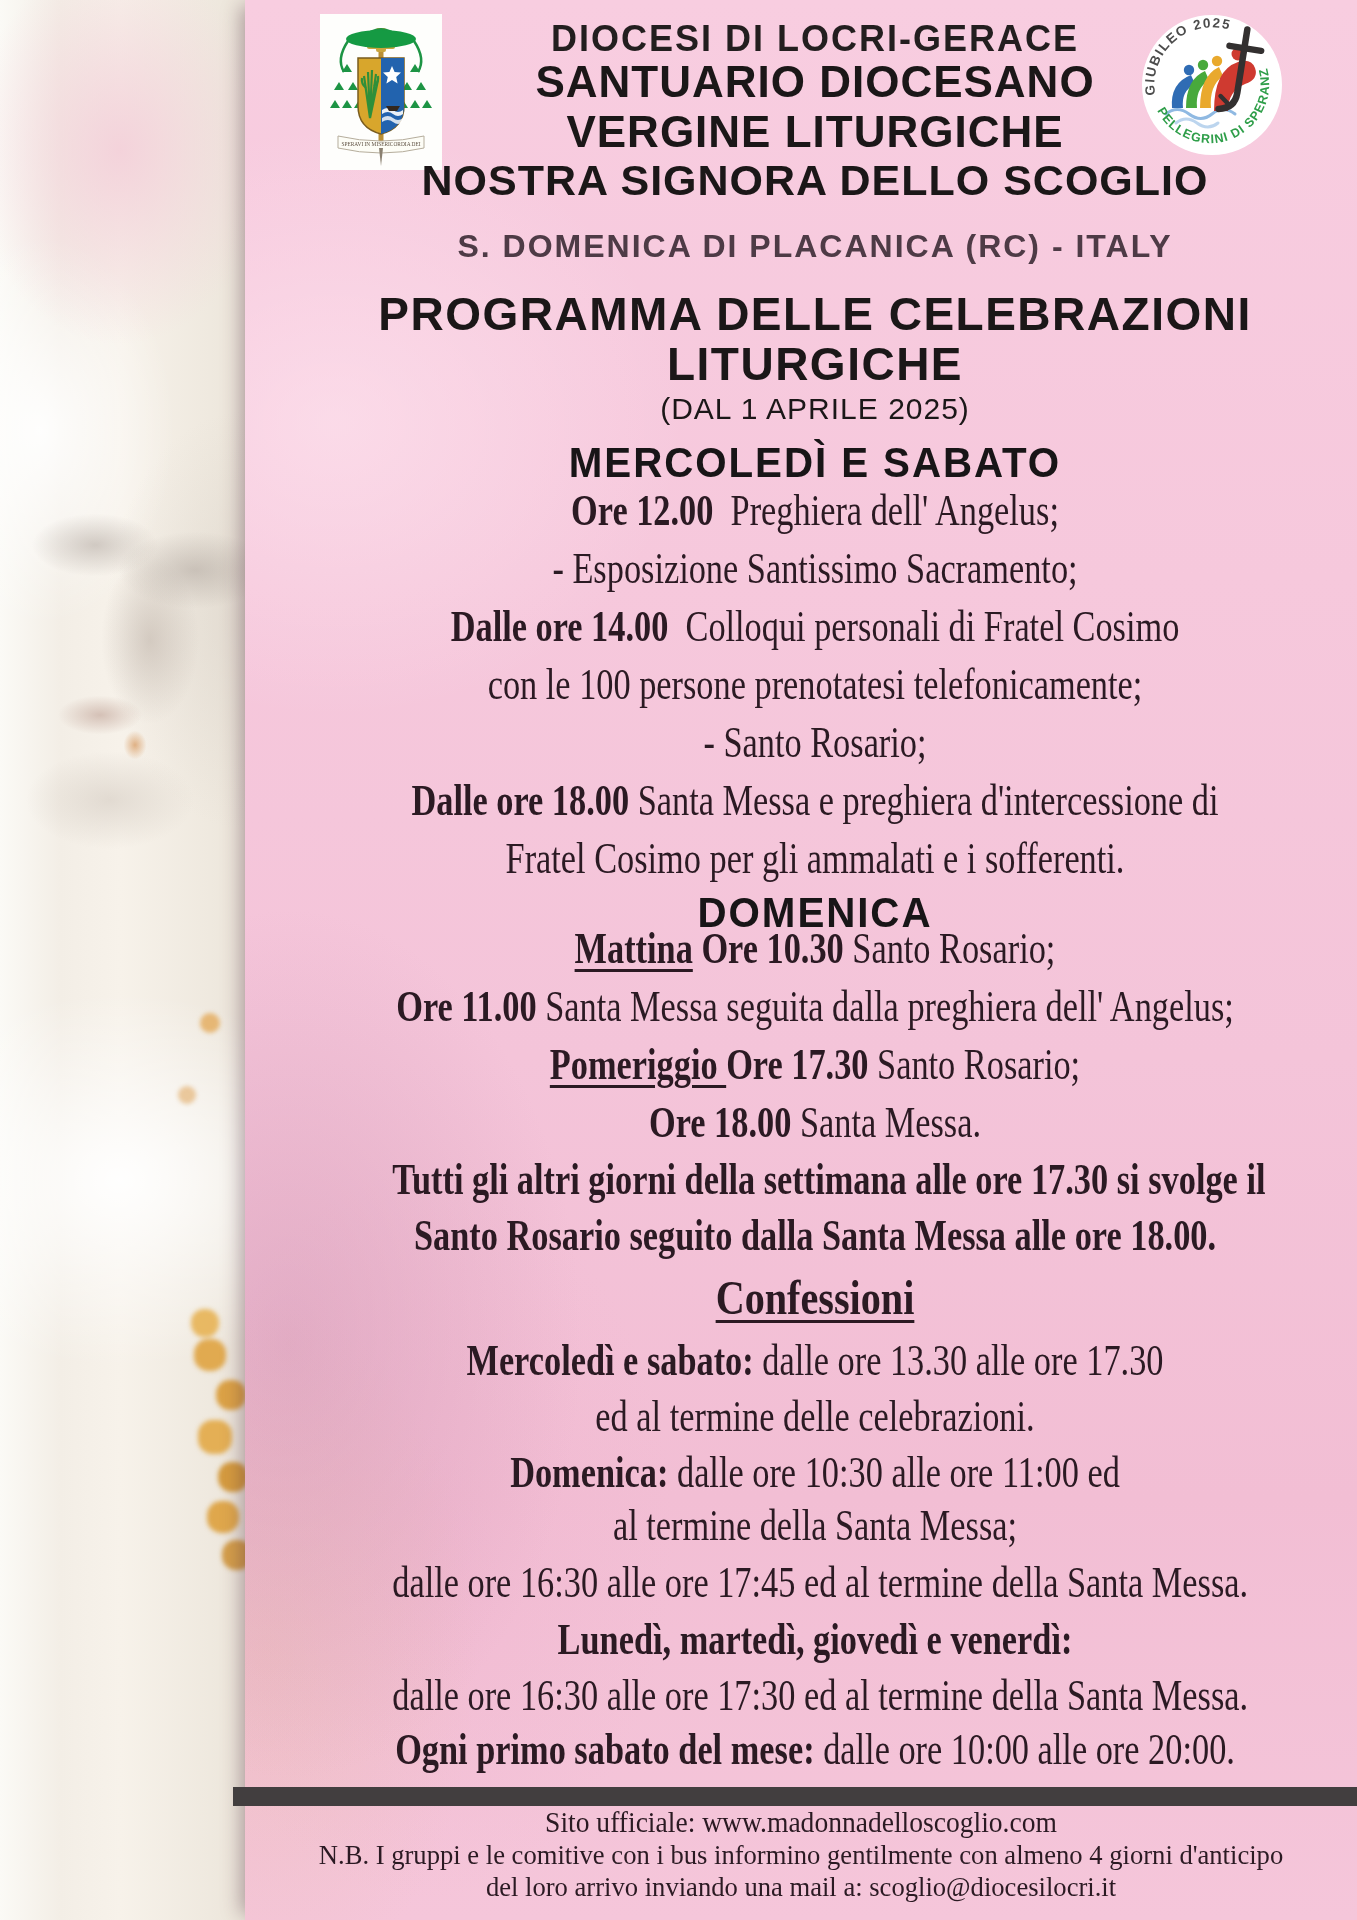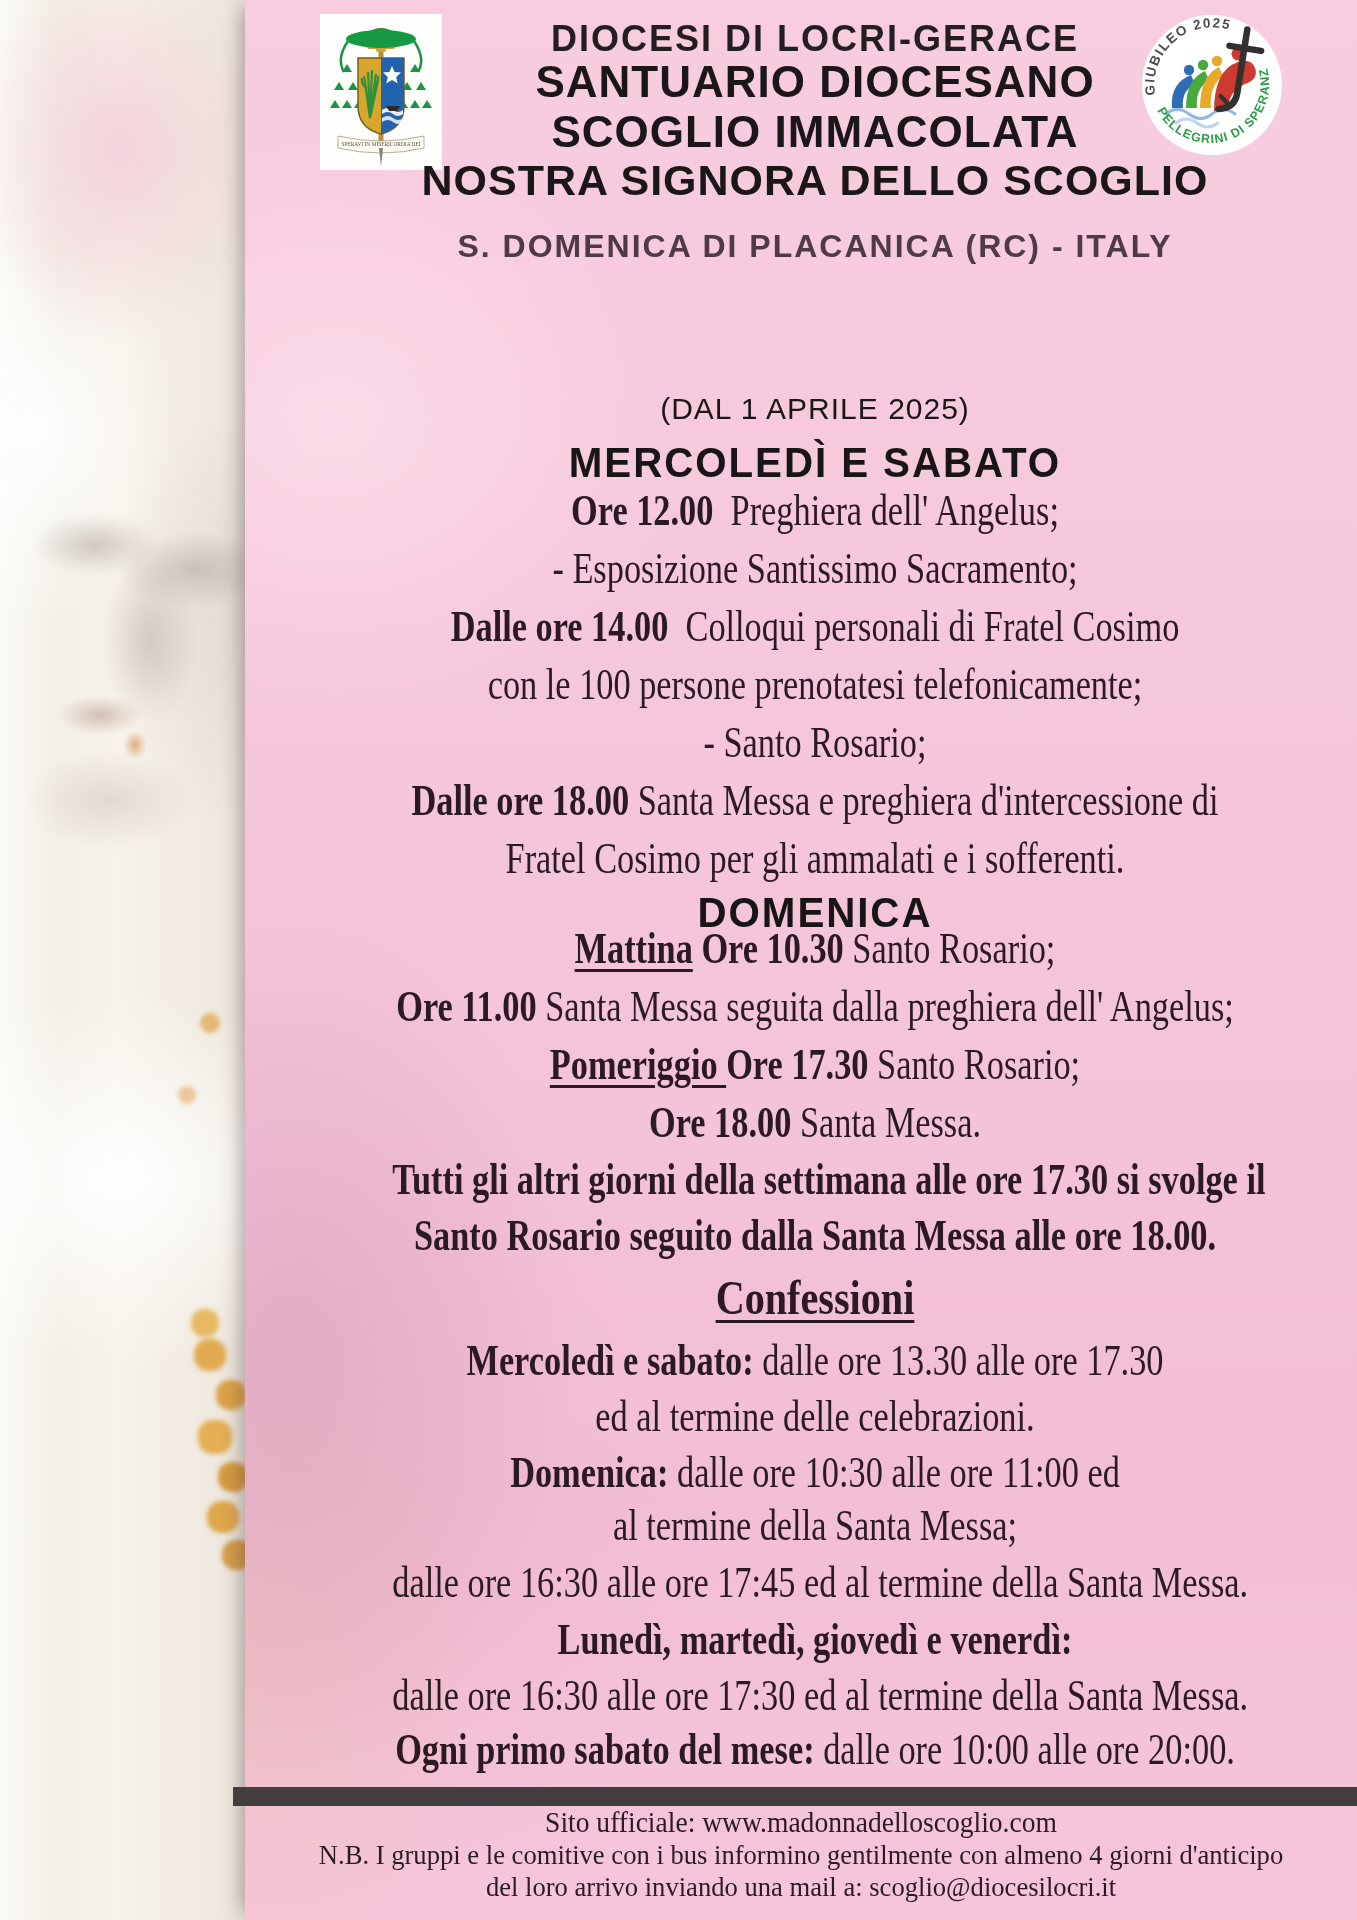--- a/index.html
+++ b/index.html
@@ -141,23 +141,25 @@
     <text font-family="Liberation Sans, sans-serif" font-size="13.5" font-weight="bold" fill="#4c4c4c" letter-spacing="1.5">
       <textPath href="#arcTop" startOffset="4">GIUBILEO 2025</textPath>
     </text>
     <text font-family="Liberation Sans, sans-serif" font-size="12.5" font-weight="bold" fill="#2e9e49" letter-spacing="1">
       <textPath href="#arcBottom" startOffset="8">PELLEGRINI DI SPERANZA</textPath>
     </text>
   </svg>
 
   <div class="hline" style="top:57px;font-size:44px;letter-spacing:1px">SANTUARIO DIOCESANO</div>
   <div class="hline" style="top:18px;font-size:36px;font-weight:700;letter-spacing:2px;color:#231e1f">DIOCESI DI LOCRI-GERACE</div>
-  <div class="hline" style="top:107px;font-size:44px;letter-spacing:1px">SCOGLIO IMMACOLATA</div>
+  <div class="hline" style="top:107px;font-size:44px;letter-spacing:1px">VERGINE LITURGICHE</div>
   <div class="hline" style="top:228px;font-size:32px;font-weight:600;letter-spacing:2px;color:#4e3b46">S. DOMENICA DI PLACANICA (RC) - ITALY</div>
   <div class="hline" style="top:156px;font-size:43px;letter-spacing:1px">NOSTRA SIGNORA DELLO SCOGLIO</div>
+  <div class="hline" style="top:287px;font-size:46px;letter-spacing:1.5px">PROGRAMMA DELLE CELEBRAZIONI</div>
+  <div class="hline" style="top:337px;font-size:46px;letter-spacing:1.5px">LITURGICHE</div>
   <div class="hline" style="top:392px;font-size:30px;font-weight:400;letter-spacing:1px">(DAL 1 APRILE 2025)</div>
 
   <div id="program" style="position:absolute;left:273px;top:0;width:1084px;height:1920px;">
       <div class="line sans-h" style="top: 438px;"><span class="b">MERCOLEDÌ E SABATO</span></div>
       <div class="line serif" style="top: 482px;"><span class="b">Ore 12.00</span><span> &nbsp;Preghiera dell' Angelus;</span></div>
       <div class="line serif" style="top: 540px;"><span>- Esposizione Santissimo Sacramento;</span></div>
       <div class="line serif" style="top: 598px;"><span class="b">Dalle ore 14.00</span><span> &nbsp;Colloqui personali di Fratel Cosimo</span></div>
       <div class="line serif" style="top: 656px;"><span>con le 100 persone prenotatesi telefonicamente;</span></div>
       <div class="line serif" style="top: 714px;"><span>- Santo Rosario;</span></div>
       <div class="line serif" style="top: 772px;"><span class="b">Dalle ore 18.00</span><span> Santa Messa e preghiera d'intercessione di</span></div>

